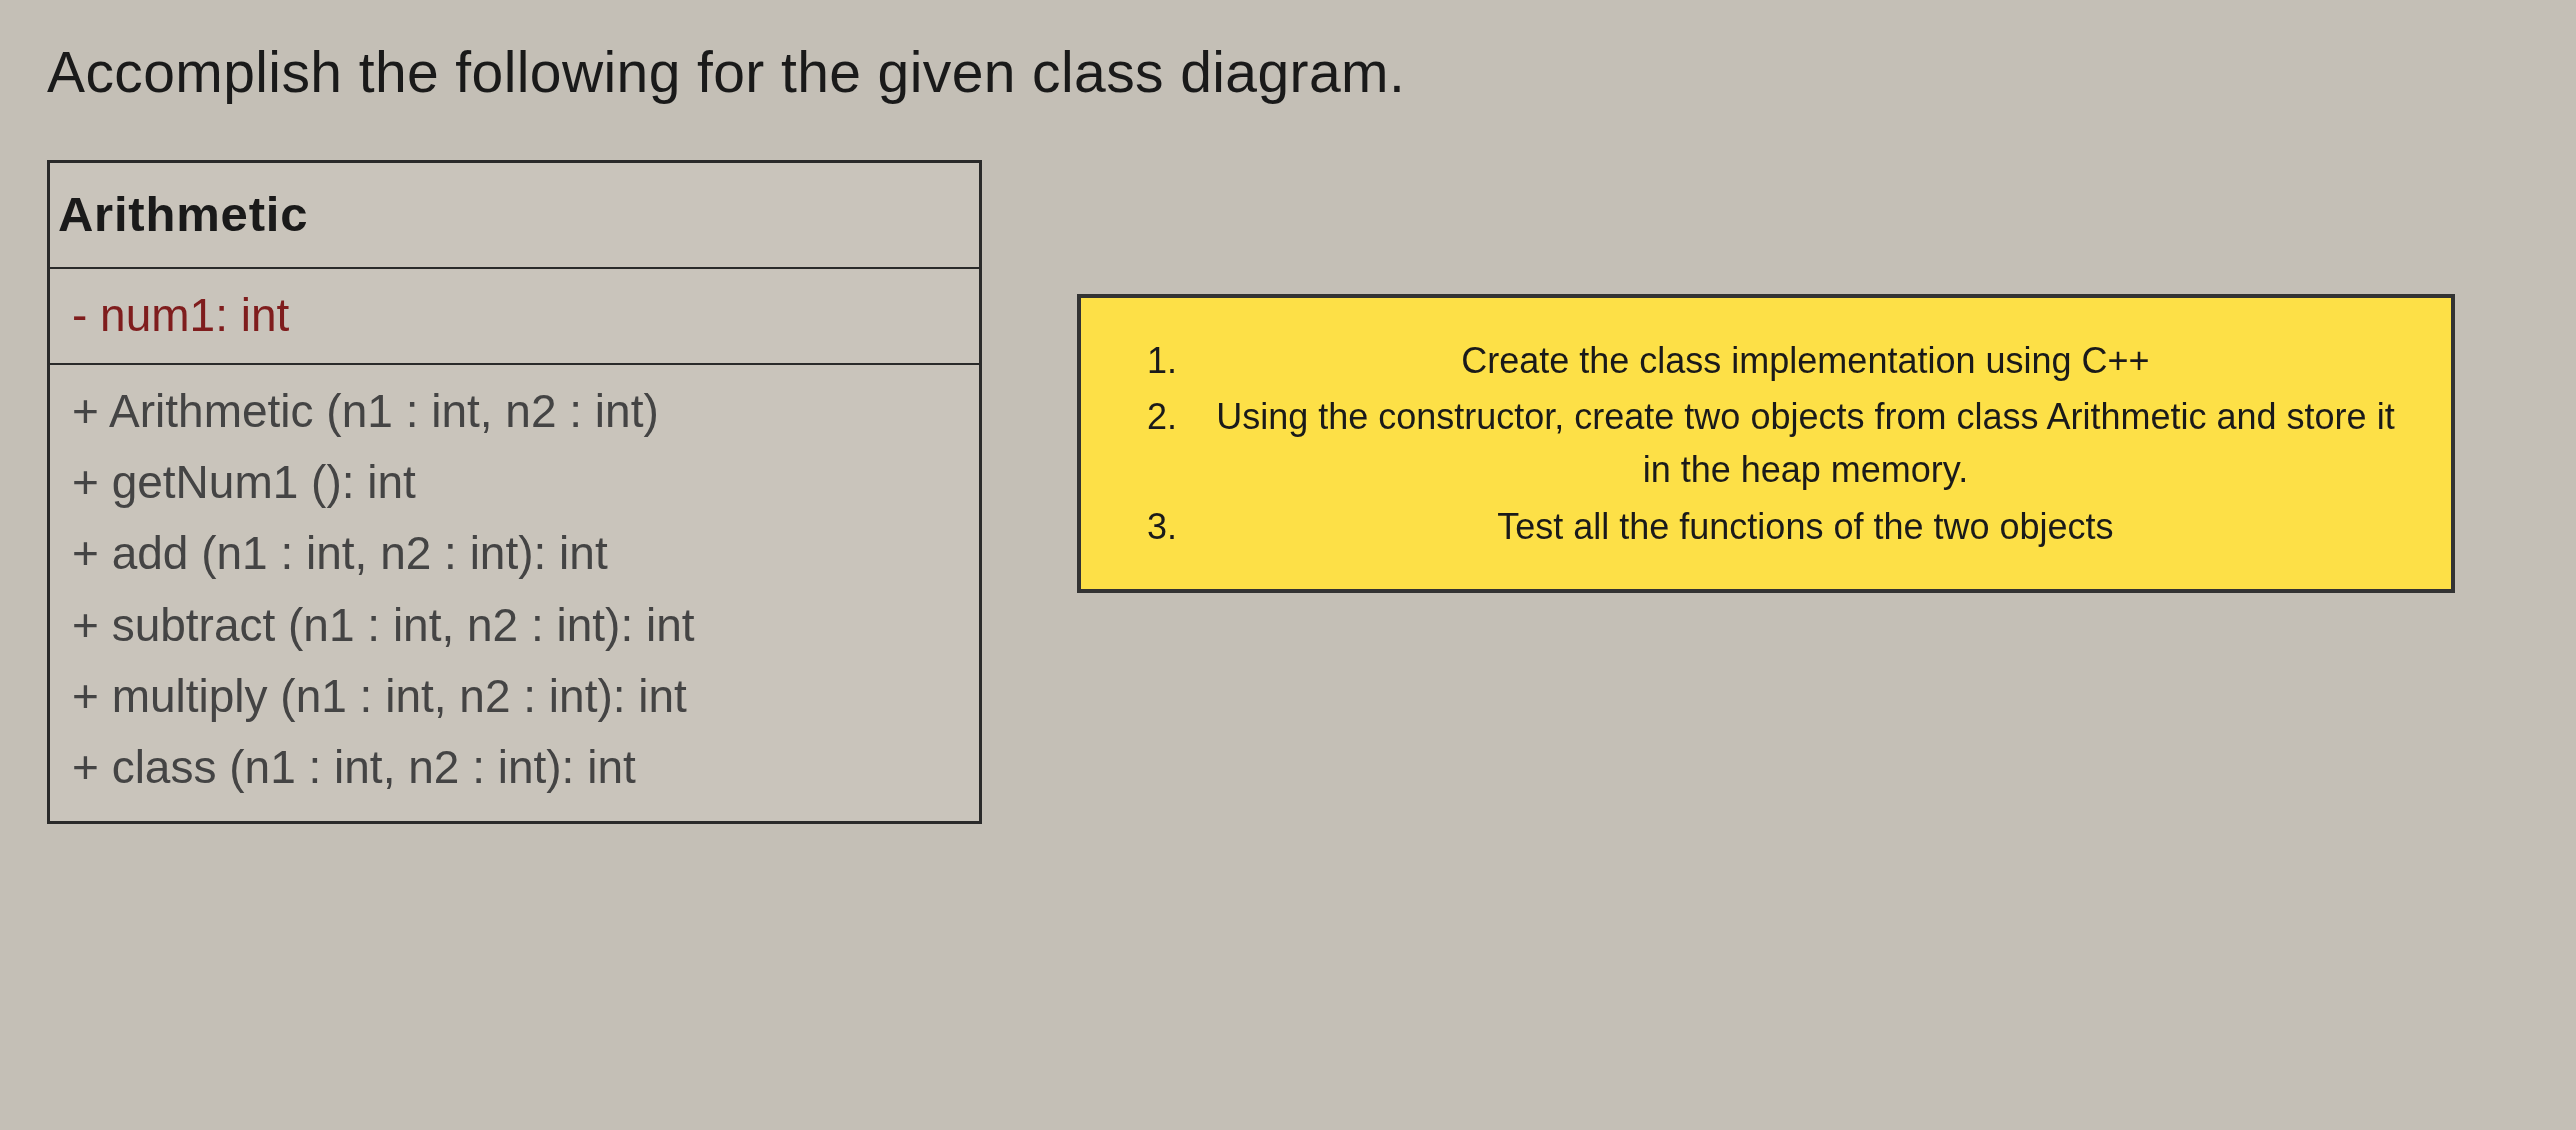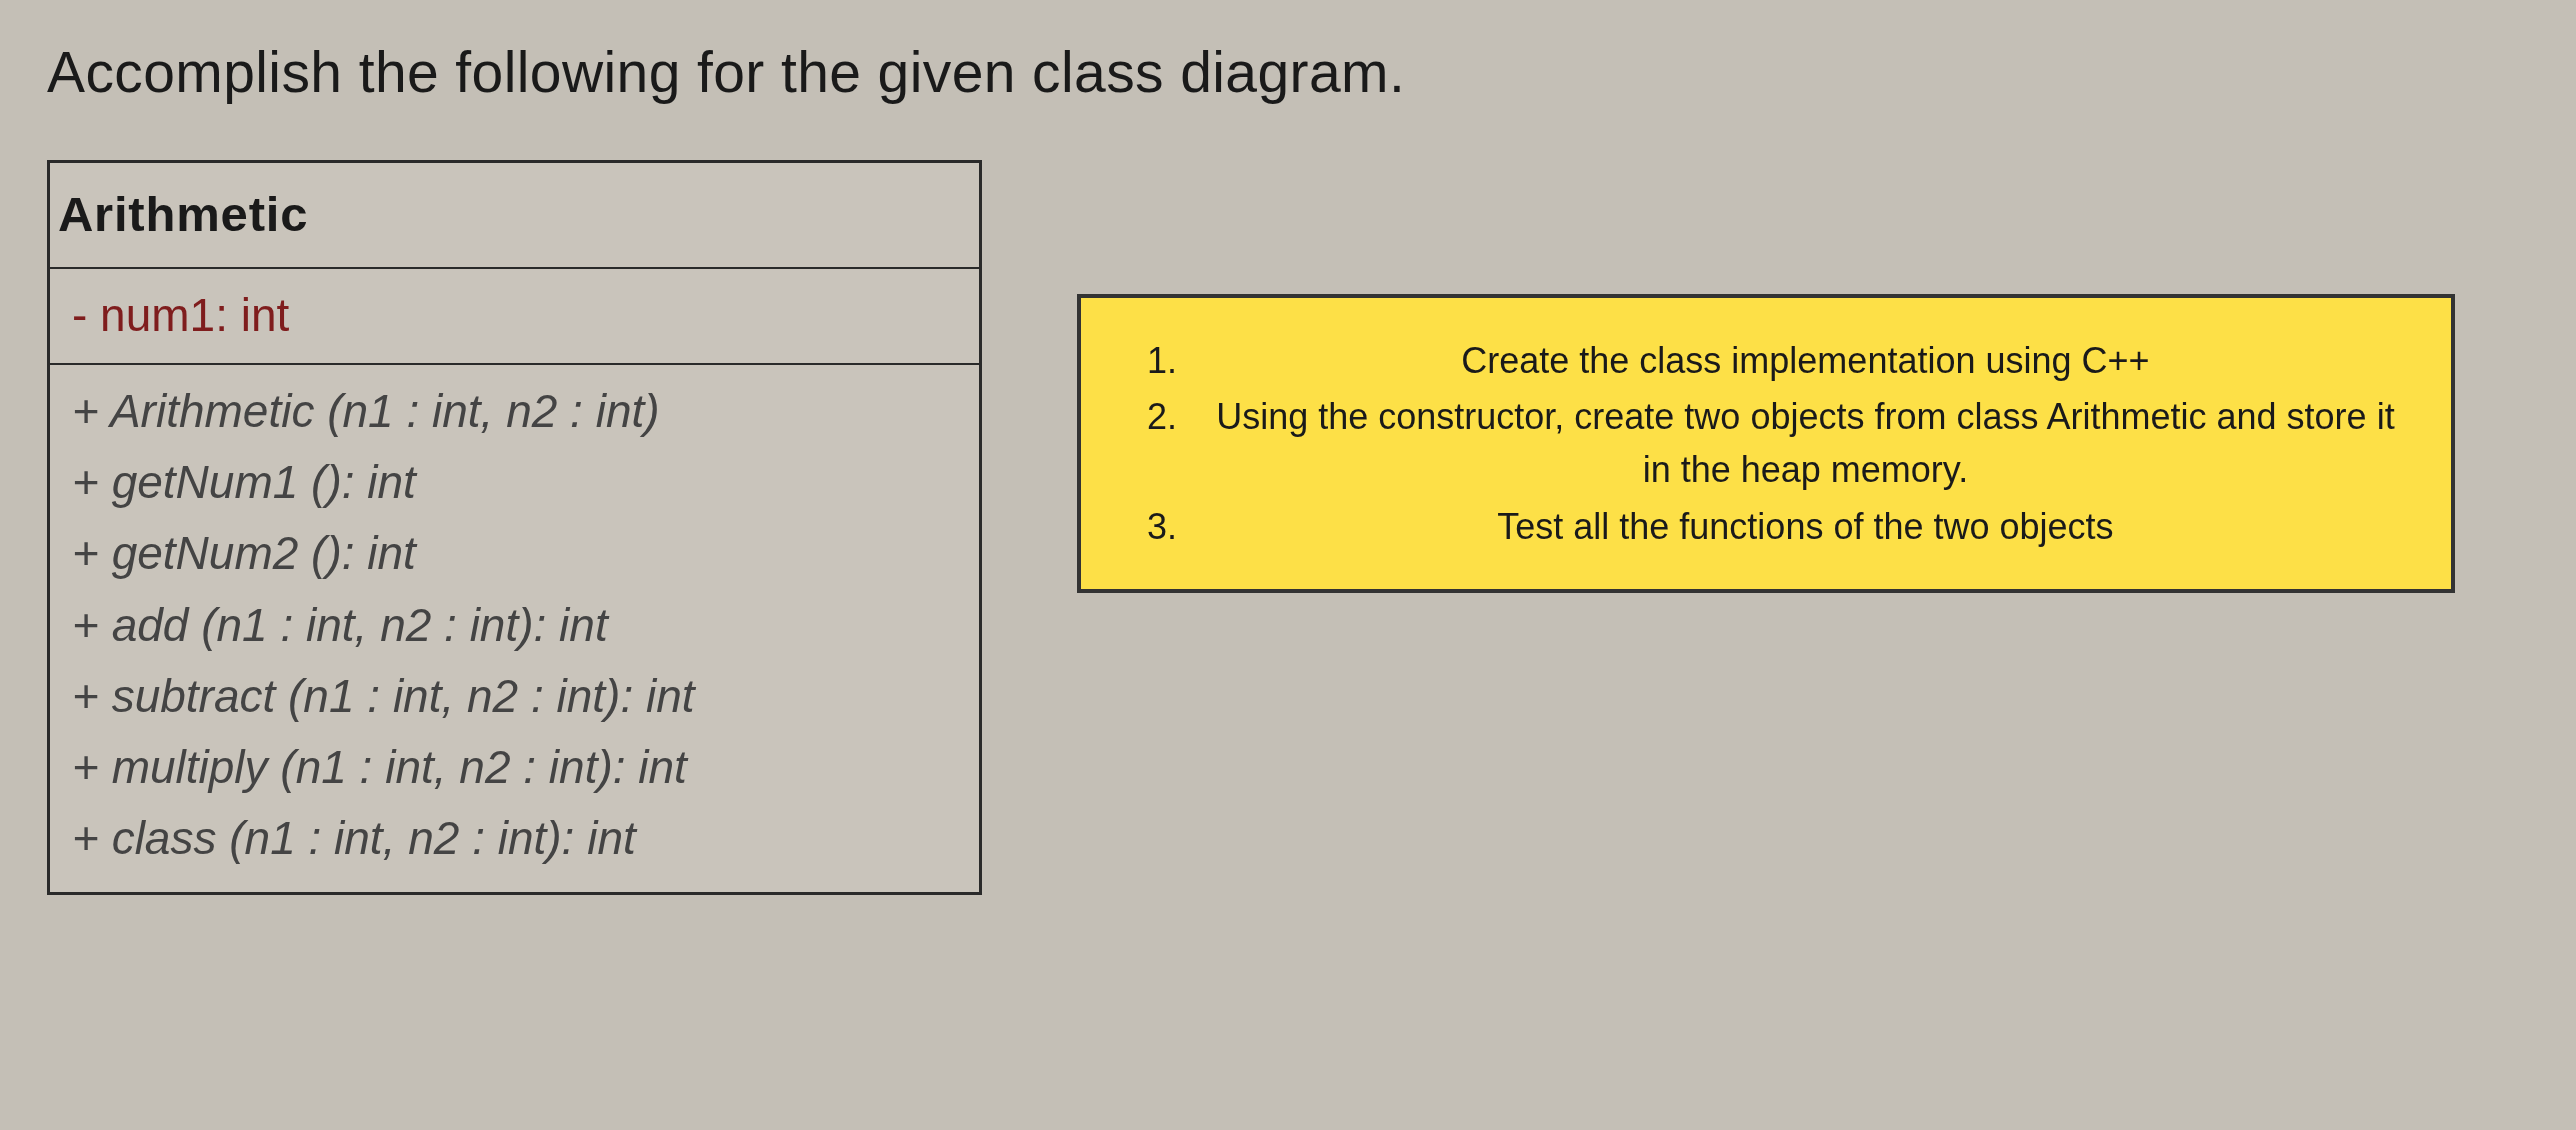--- a/index.html
+++ b/index.html
@@ -45,21 +45,20 @@
     letter-spacing: 0.8px;
   }
   .uml-attrs {
     border-bottom: 2.4px solid #2a2a2a;
     padding: 11px 22px;
     color: #7f1d1d;
   }
   .uml-ops {
     padding: 11px 22px 17.3px 22px;
     color: #444;
-    font-style: italic;
   }
   .uml-row {
     white-space: pre;
   }
   .tasks {
     border: 4.7px solid #333;
     padding: 31.5px 43px;
     margin-top: 134px;
     font-size: 36px;
     line-height: 1.45;
@@ -86,21 +85,20 @@
   <div class="content">
 
     <div class="uml">
       <div class="uml-title">Arithmetic</div>
       <div class="uml-attrs">
         <div class="uml-row">- num1: int</div>
       </div>
       <div class="uml-ops">
         <div class="uml-row">+ Arithmetic (n1 : int, n2 : int)</div>
         <div class="uml-row">+ getNum1 (): int</div>
-        <div class="uml-row">+ getNum2 (): int</div>
         <div class="uml-row">+ add (n1 : int, n2 : int): int</div>
         <div class="uml-row">+ subtract (n1 : int, n2 : int): int</div>
         <div class="uml-row">+ multiply (n1 : int, n2 : int): int</div>
         <div class="uml-row">+ class (n1 : int, n2 : int): int</div>
       </div>
     </div>
 
     <div class="tasks">
       <ol>
         <li>Create the class implementation using C++</li>

